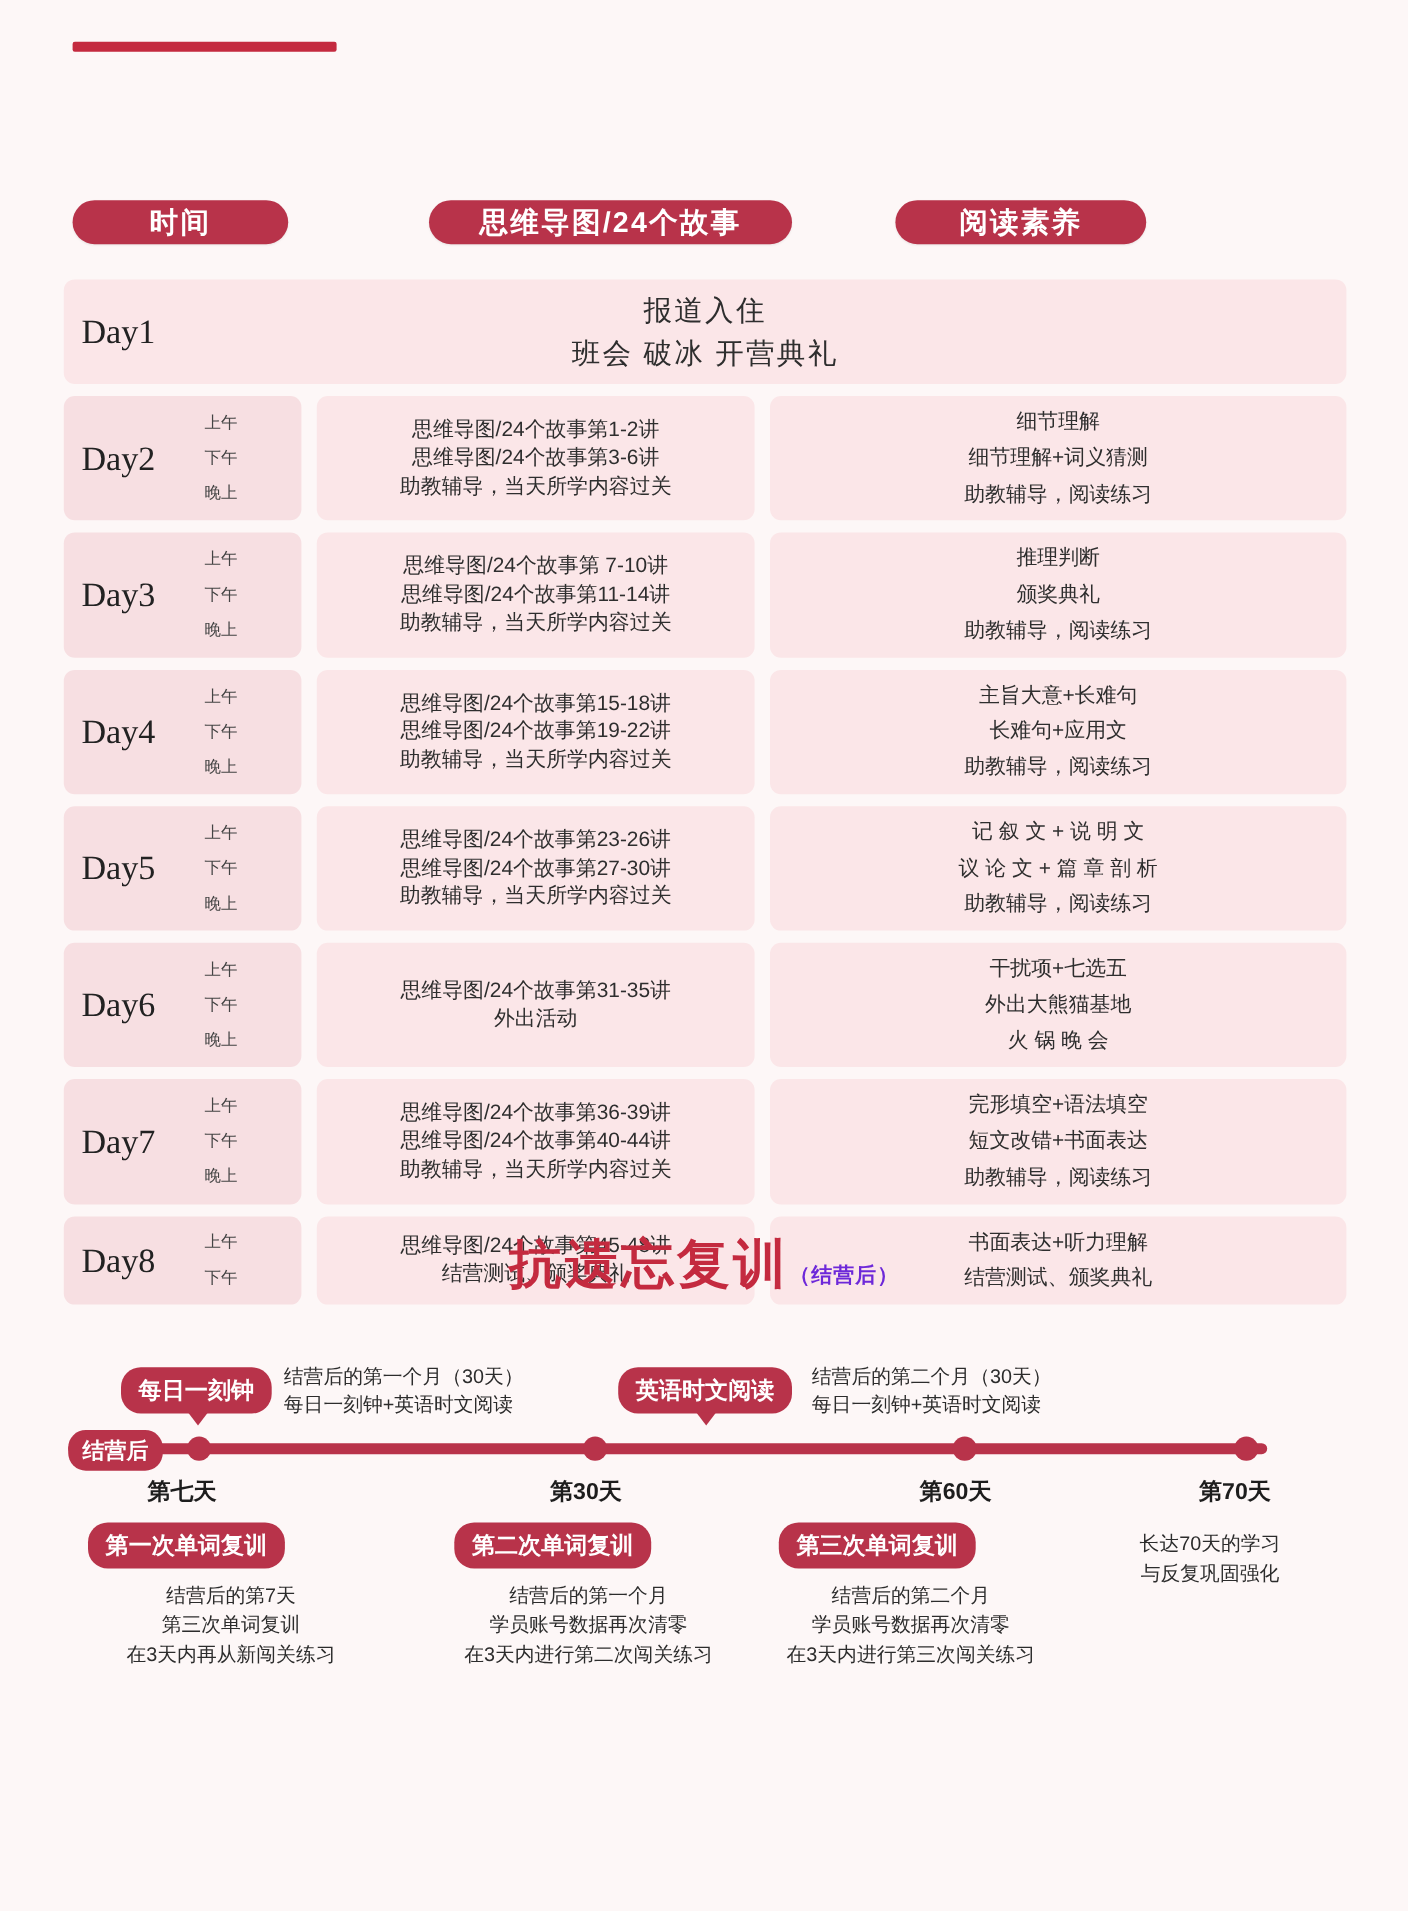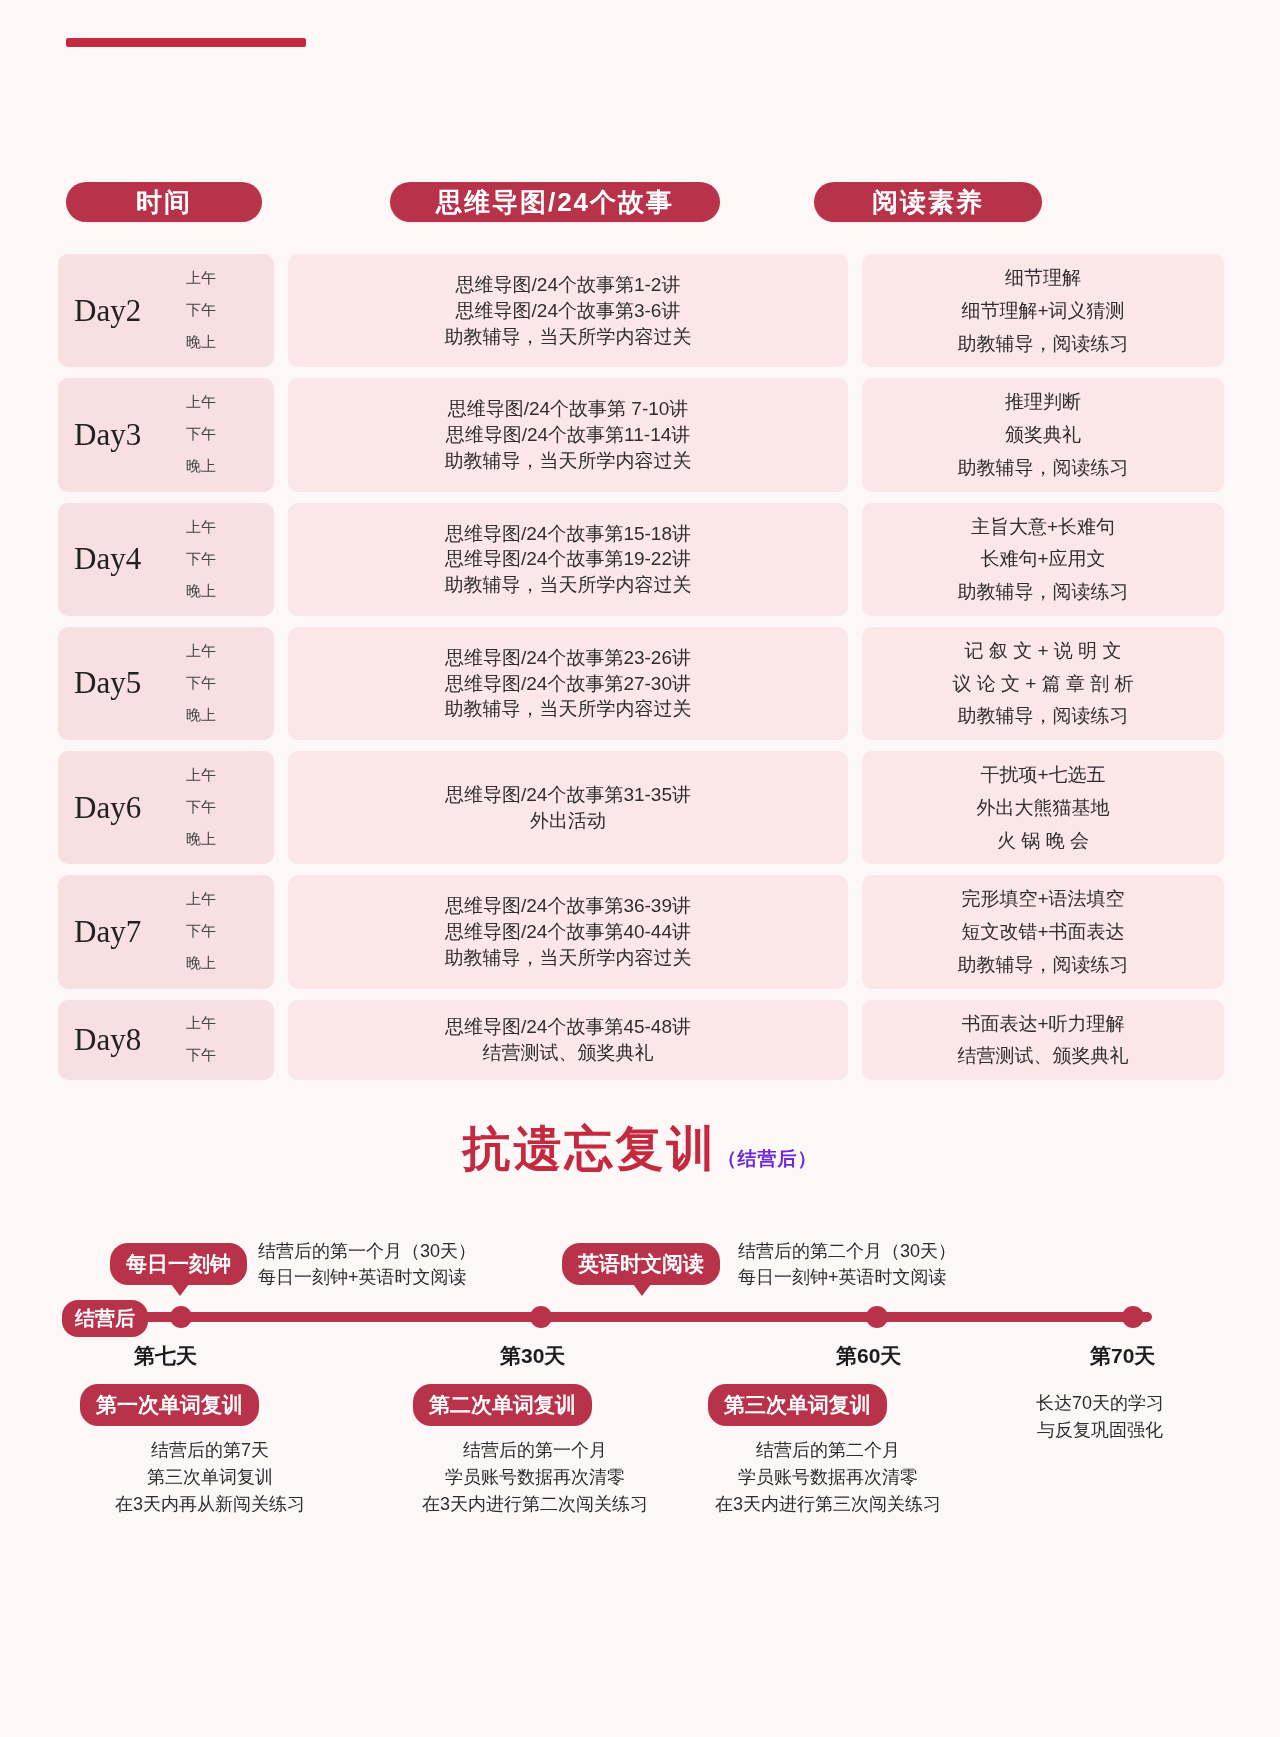--- a/index.html
+++ b/index.html
@@ -105,21 +105,21 @@
     display: flex;
     flex-direction: column;
     justify-content: center;
     gap: 13px;
     font-size: 15px;
     color: #444444;
     padding-left: 4px;
     align-items: center;
   }
   .cell.col2 {
-    width: 560px;
+    width: 398px;
     padding: 12px 8px;
     display: flex;
     flex-direction: column;
     justify-content: center;
     align-items: center;
     gap: 2px;
   }
   .cell.col3 {
     flex: 1;
     padding: 12px 8px;
@@ -285,20 +285,29 @@
   </div>
 
   <div class="col-headers">
     <div class="pill" id="pill-time">时间</div>
     <div class="pill" id="pill-map">思维导图/24个故事</div>
     <div class="pill" id="pill-read">阅读素养</div>
   </div>
 
   <div class="schedule">
 
+    <div class="row day1">
+      <div class="day1-strip">
+        <div class="day1-daylabel">Day1</div>
+        <div class="day1-lines">
+          <div class="line">报道入住</div>
+          <div class="line">班会  破冰  开营典礼</div>
+        </div>
+      </div>
+    </div>
 
     <div class="row">
       <div class="cell day">
         <div class="day-label">Day2</div>
         <div class="day-times">
           <span>上午</span>
           <span>下午</span>
           <span>晚上</span>
         </div>
       </div>

